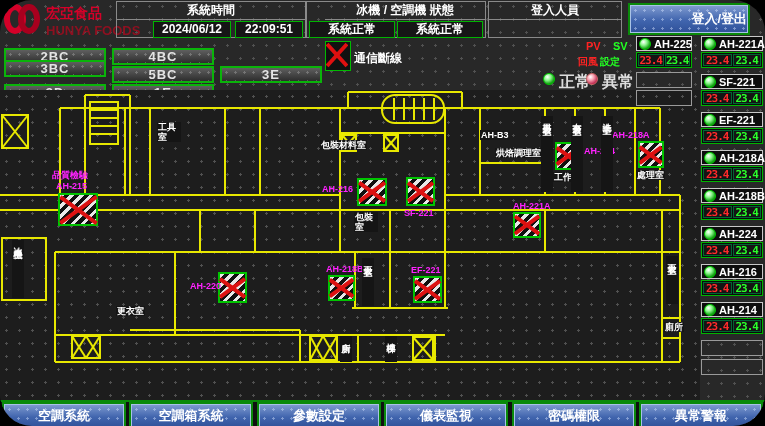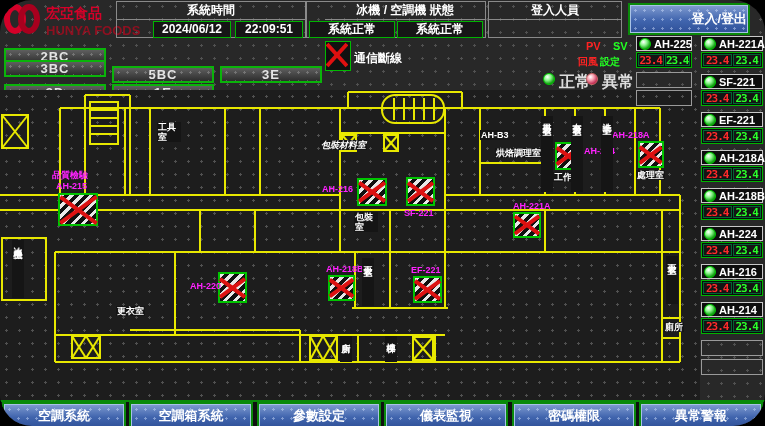--- a/index.html
+++ b/index.html
@@ -76,20 +76,21 @@
     </div>
 
     <div class="abs grp" style="left:488px;top:1px;width:132px;height:35px;">
       <div class="glbl" style="height:17px;border-bottom:1px solid #8a8a8a;">登入人員</div>
     </div>
 
     <div class="abs bluebtn fbtn" style="left:630px;top:5px;width:116px;height:26px;line-height:26px;text-align:right;">登入/登出</div>
   </div>
 
   <div class="abs navbtn" style="left:4px;top:40px;width:98px;height:13px;line-height:13px;">2BC</div>
+  <div class="abs navbtn" style="left:112px;top:40px;width:98px;height:13px;line-height:13px;">4BC</div>
   <div class="abs navbtn" style="left:4px;top:52px;width:98px;height:13px;line-height:13px;">3BC</div>
   <div class="abs navbtn" style="left:112px;top:58px;width:98px;height:13px;line-height:13px;">5BC</div>
   <div class="abs navbtn" style="left:220px;top:58px;width:98px;height:13px;line-height:13px;">3E</div>
   <div class="abs navbtn" style="left:4px;top:76px;width:98px;height:13px;line-height:13px;">3D</div>
   <div class="abs navbtn" style="left:112px;top:76px;width:98px;height:13px;line-height:13px;">1E</div>
 
   <div class="abs" style="left:325px;top:41px;width:24px;height:28px;border:1px solid #0b0;background:#111;">
     <svg width="22" height="26" style="display:block;">
       <line x1="1" y1="2" x2="21" y2="24" stroke="#e01010" stroke-width="4"></line>
       <line x1="21" y1="2" x2="1" y2="24" stroke="#e01010" stroke-width="4"></line>
@@ -251,21 +252,21 @@
       </div>
     <div class="mlab" style="left:411px;top:175px;">EF-221</div>
 
     <div class="mk" style="left:218px;top:182px;width:29px;height:31px;">
         <i class="a"></i>
         <i class="b"></i>
       </div>
     <div class="mlab" style="left:190px;top:191px;">AH-220</div>
 
     <div class="wlab" style="left:157px;top:32px;width:22px;">工具室</div>
-    <div class="wlab" style="left:320px;top:50px;white-space:nowrap;font-style:italic;">包裝材料室</div>
+    <div class="wlab" style="left:320px;top:50px;white-space:nowrap;">包裝材料室</div>
     <div class="wlab" style="left:480px;top:40px;white-space:nowrap;">AH-B3</div>
     <div class="wlab" style="left:495px;top:58px;white-space:nowrap;">烘焙調理室</div>
     <div class="wlab" style="left:553px;top:82px;white-space:nowrap;">工作室</div>
     <div class="wlab" style="left:636px;top:80px;white-space:nowrap;">處理室</div>
     <div class="wlab" style="left:354px;top:122px;width:22px;">包裝室</div>
     <div class="wlab vlab" style="left:362px;top:168px;height:48px;">更衣室</div>
     <div class="wlab" style="left:116px;top:216px;white-space:nowrap;">更衣室</div>
     <div class="wlab vlab" style="left:666px;top:166px;height:48px;">更衣室</div>
     <div class="wlab vlab" style="left:12px;top:150px;height:58px;">冰水主機</div>
     <div class="wlab vlab" style="left:340px;top:246px;height:26px;">廁所</div>

